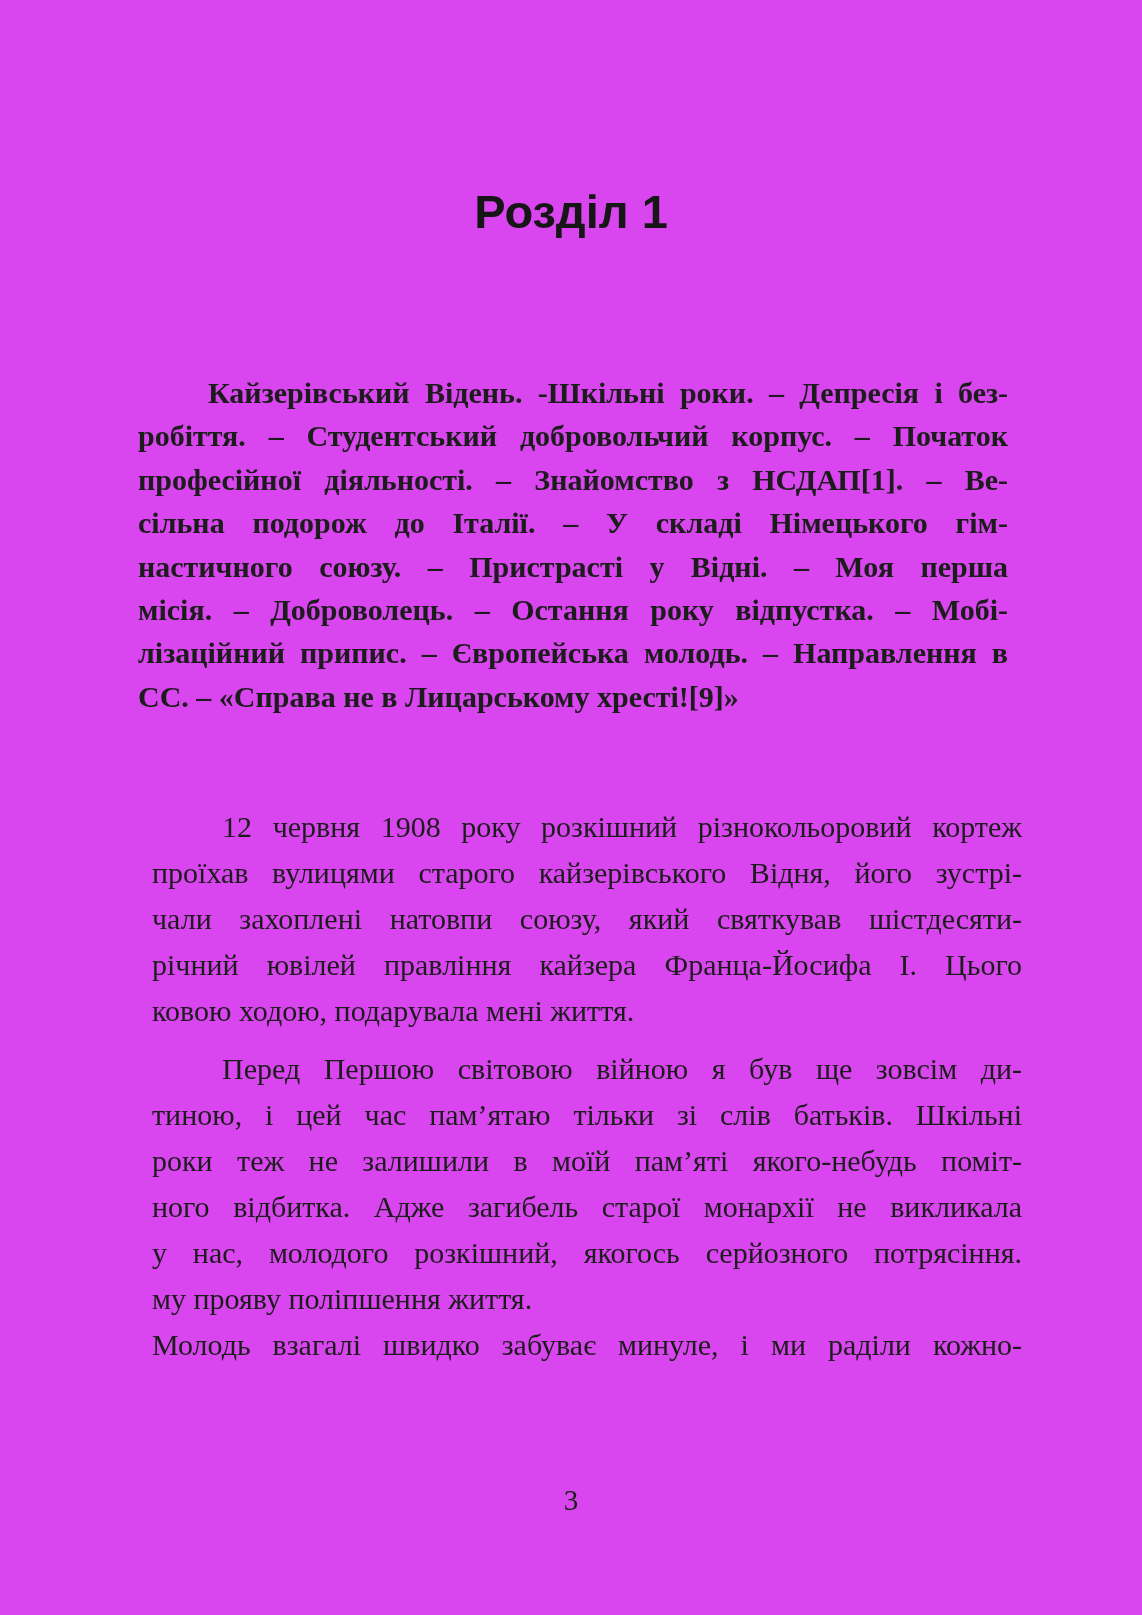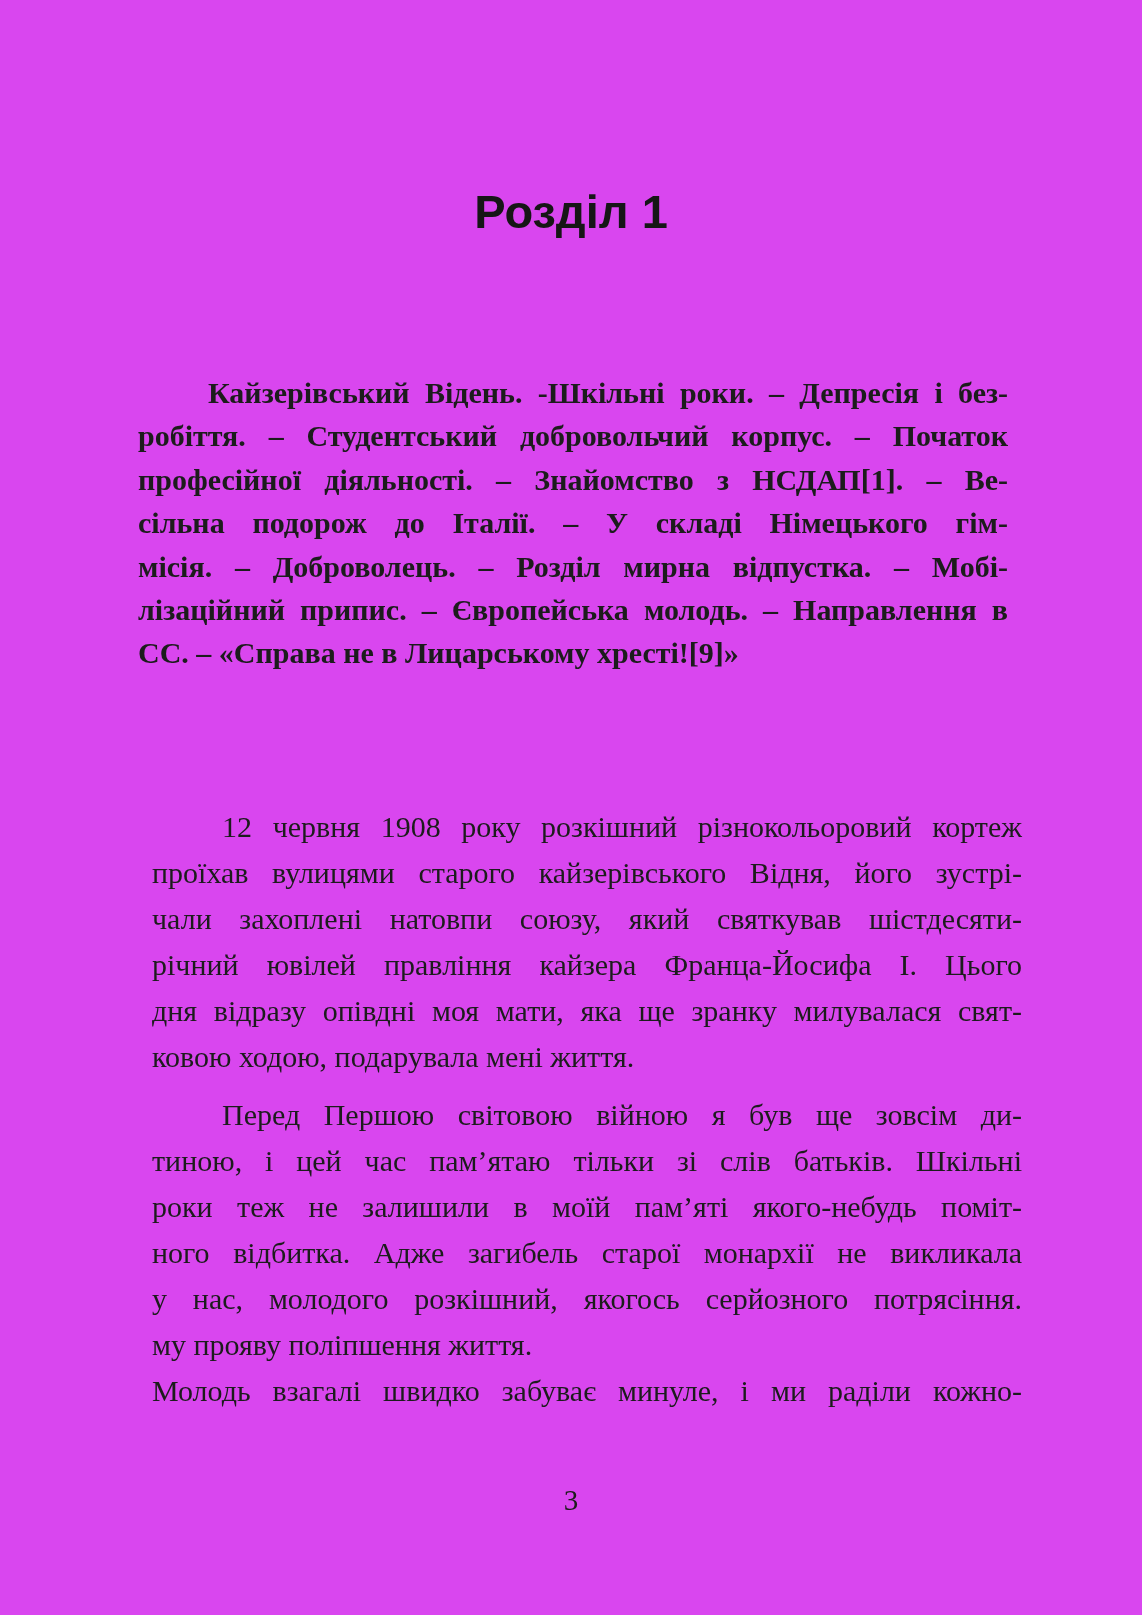--- a/index.html
+++ b/index.html
@@ -76,32 +76,32 @@
 <body>
 
 <div class="page">
   <h1 class="chapter-title">Розділ 1</h1>
 
   <section class="summary">
       <div class="line first">Кайзерівський Відень. -Шкільні роки. – Депресія і без-</div>
       <div class="line">робіття. – Студентський добровольчий корпус. – Початок</div>
       <div class="line">професійної діяльності. – Знайомство з НСДАП[1]. – Ве-</div>
       <div class="line">сільна подорож до Італії. – У складі Німецького гім-</div>
-      <div class="line">місія. – Доброволець. – Розділ мирна відпустка. – Мобі-</div>
+      <div class="line">настичного союзу. – Пристрасті у Відні. – Моя перша</div>
+      <div class="line">місія. – Доброволець. – Остання року відпустка. – Мобі-</div>
       <div class="line">лізаційний припис. – Європейська молодь. – Направлення в</div>
       <div class="line final">СС. – «Справа не в Лицарському хресті![9]»</div>
     </section>
 
   <section class="body-text">
       <div class="paragraph">
         <div class="line first">12 червня 1908 року розкішний різнокольоровий кортеж</div>
         <div class="line">проїхав вулицями старого кайзерівського Відня, його зустрі-</div>
         <div class="line">чали захоплені натовпи союзу, який святкував шістдесяти-</div>
         <div class="line">річний ювілей правління кайзера Франца-Йосифа І. Цього</div>
-        <div class="line">дня відразу опівдні моя мати, яка ще зранку милувалася свят-</div>
         <div class="line final">ковою ходою, подарувала мені життя.</div>
       </div>
       <div class="paragraph">
         <div class="line first">Перед Першою світовою війною я був ще зовсім ди-</div>
         <div class="line">тиною, і цей час пам’ятаю тільки зі слів батьків. Шкільні</div>
         <div class="line">роки теж не залишили в моїй пам’яті якого-небудь поміт-</div>
         <div class="line">ного відбитка. Адже загибель старої монархії не викликала</div>
         <div class="line">у нас, молодого розкішний, якогось серйозного потрясіння.</div>
         <div class="line final">му прояву поліпшення життя.</div>
         <div class="line">Молодь взагалі швидко забуває минуле, і ми раділи кожно-</div>

